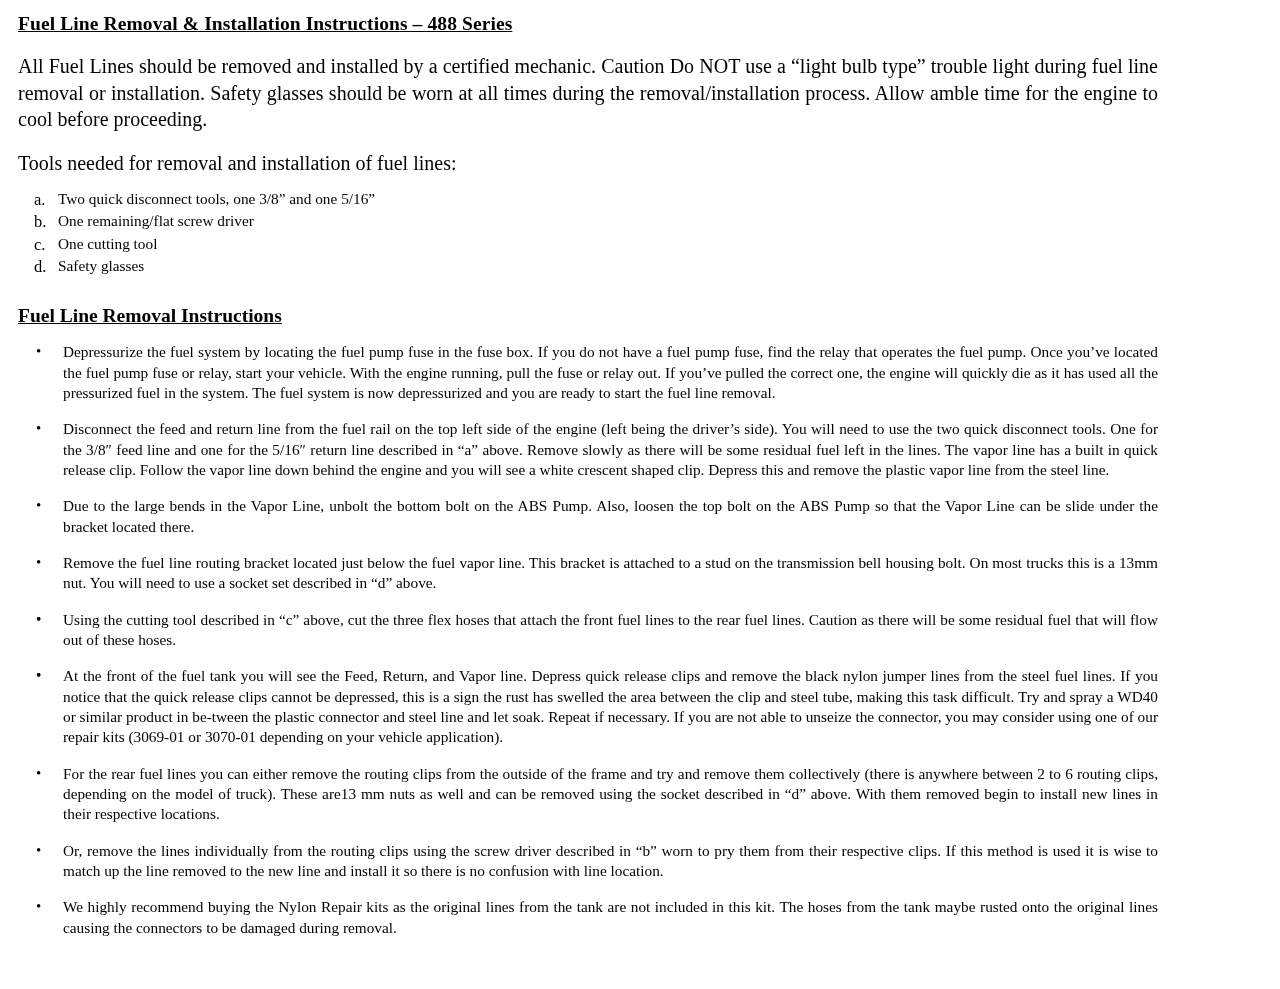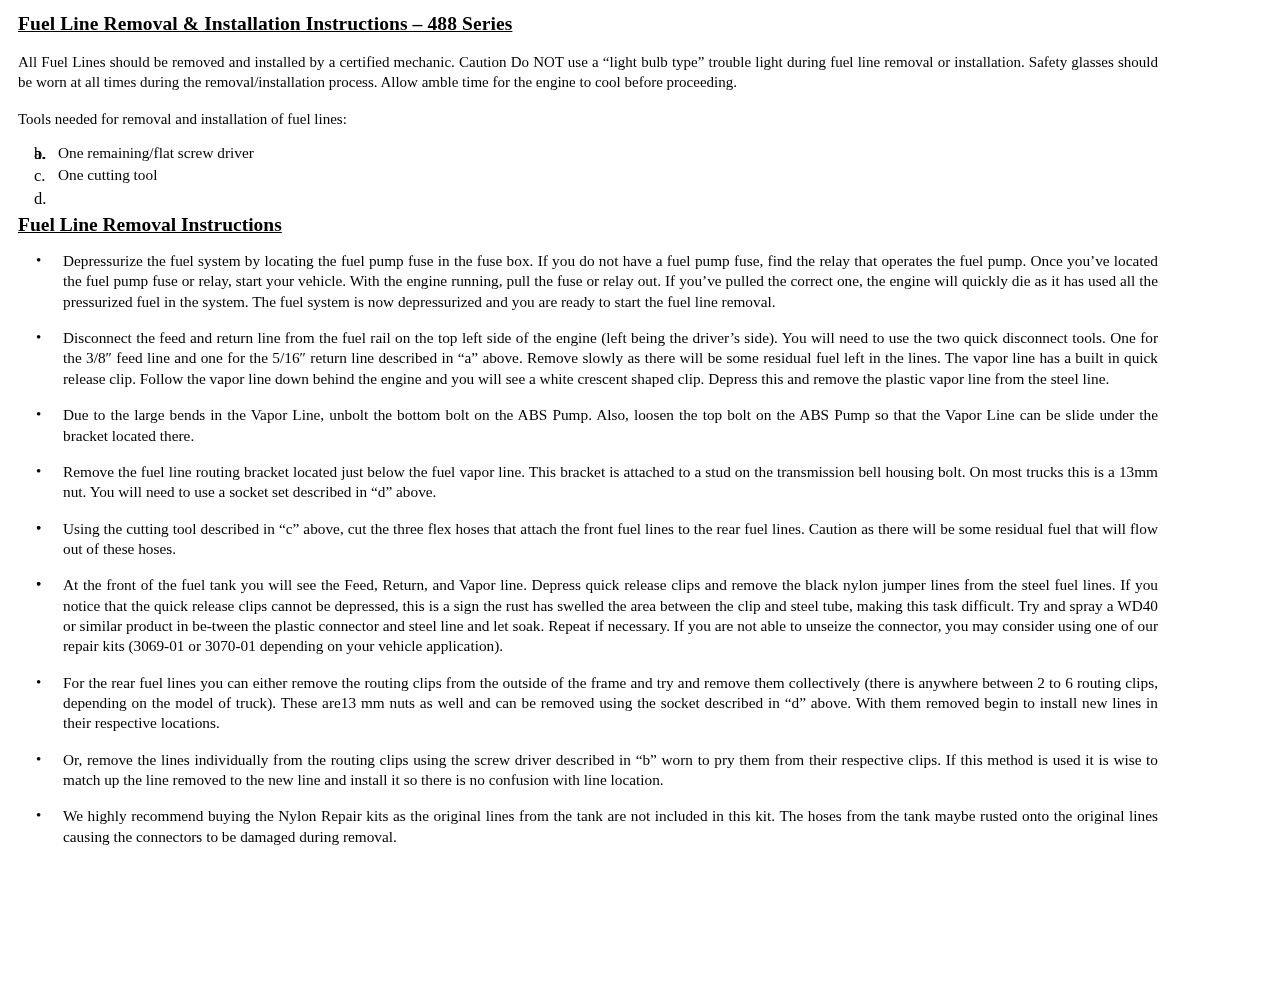--- a/index.html
+++ b/index.html
@@ -29,21 +29,21 @@
   }
   h2.section-title {
     font-family: "Liberation Serif", serif;
     font-size: 19.5px;
     font-weight: bold;
     text-decoration: underline;
     margin: 26px 0 0 0;
     line-height: 1.25;
   }
   p.para {
-    font-size: 15px;
+    font-size: 20px;
     line-height: 1.32;
     margin: 17px 0 0 0;
     text-align: left;
   }
   p.para.justify {
     text-align: justify;
   }
   .tools-list {
     margin: 12px 0 0 0;
     padding: 0;
@@ -98,31 +98,36 @@
 
   <h1 class="doc-title">Fuel Line Removal &amp; Installation Instructions – 488 Series</h1>
 
   <p class="para justify">All Fuel Lines should be removed and installed by a certified mechanic. Caution Do NOT use a “light bulb type” trouble light during fuel line removal or installation. Safety glasses should be worn at all times during the removal/installation process. Allow amble time for the engine to cool before proceeding.</p>
 
   <p class="para">Tools needed for removal and installation of fuel lines:</p>
 
   <ul class="tools-list">
     <li>
       <span class="marker">a.</span>
+      <span>Two quick disconnect tools, one 3/8” and one 5/16”</span>
     </li>
     <li>
       <span class="marker">b.</span>
       <span>One remaining/flat screw driver</span>
     </li>
     <li>
       <span class="marker">c.</span>
       <span>One cutting tool</span>
     </li>
     <li>
       <span class="marker">d.</span>
+    </li>
+    <li class="no-marker">
+      <span class="marker"></span>
+      <span>Safety glasses</span>
     </li>
   </ul>
 
   <h2 class="section-title">Fuel Line Removal Instructions</h2>
 
   <ul class="bullets">
     <li>
       <span class="dot">•</span>
       <span>Depressurize the fuel system by locating the fuel pump fuse in the fuse box. If you do not have a fuel pump fuse, find the relay that operates the fuel pump. Once you’ve located the fuel pump fuse or relay, start your vehicle. With the engine running, pull the fuse or relay out. If you’ve pulled the correct one, the engine will quickly die as it has used all the pressurized fuel in the system. The fuel system is now depressurized and you are ready to start the fuel line removal.</span>
     </li>

